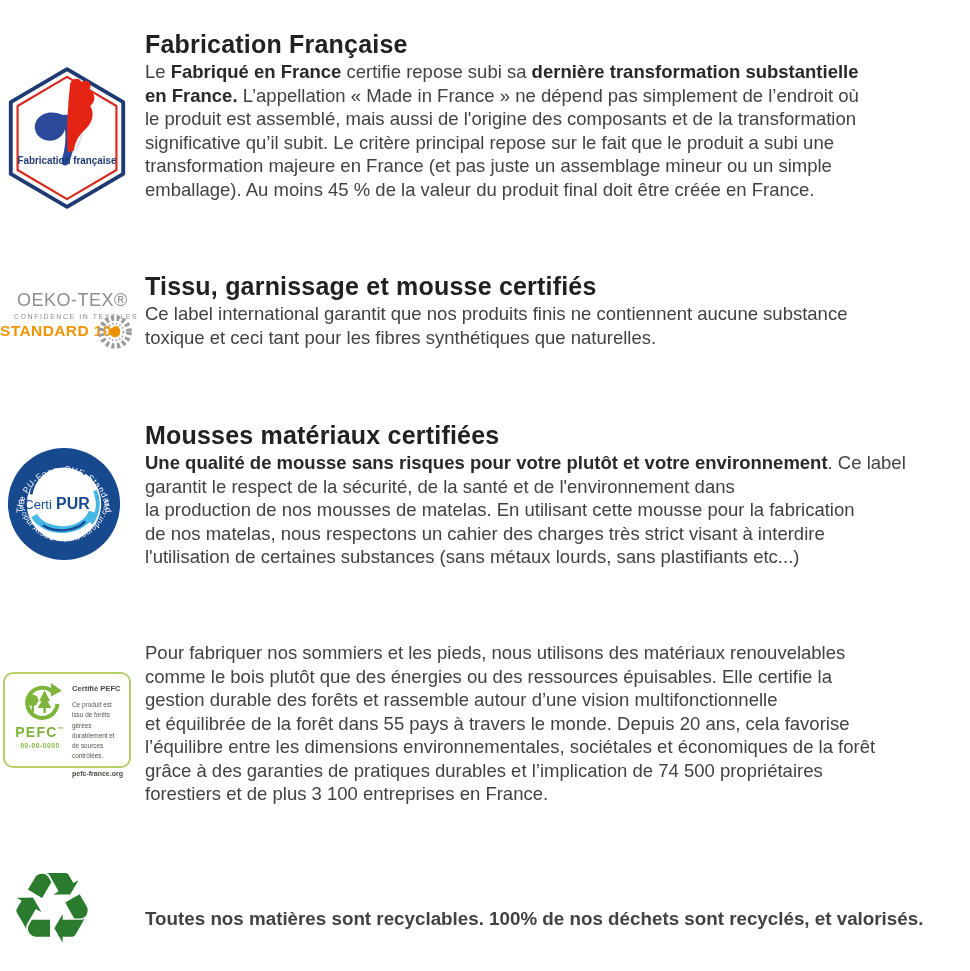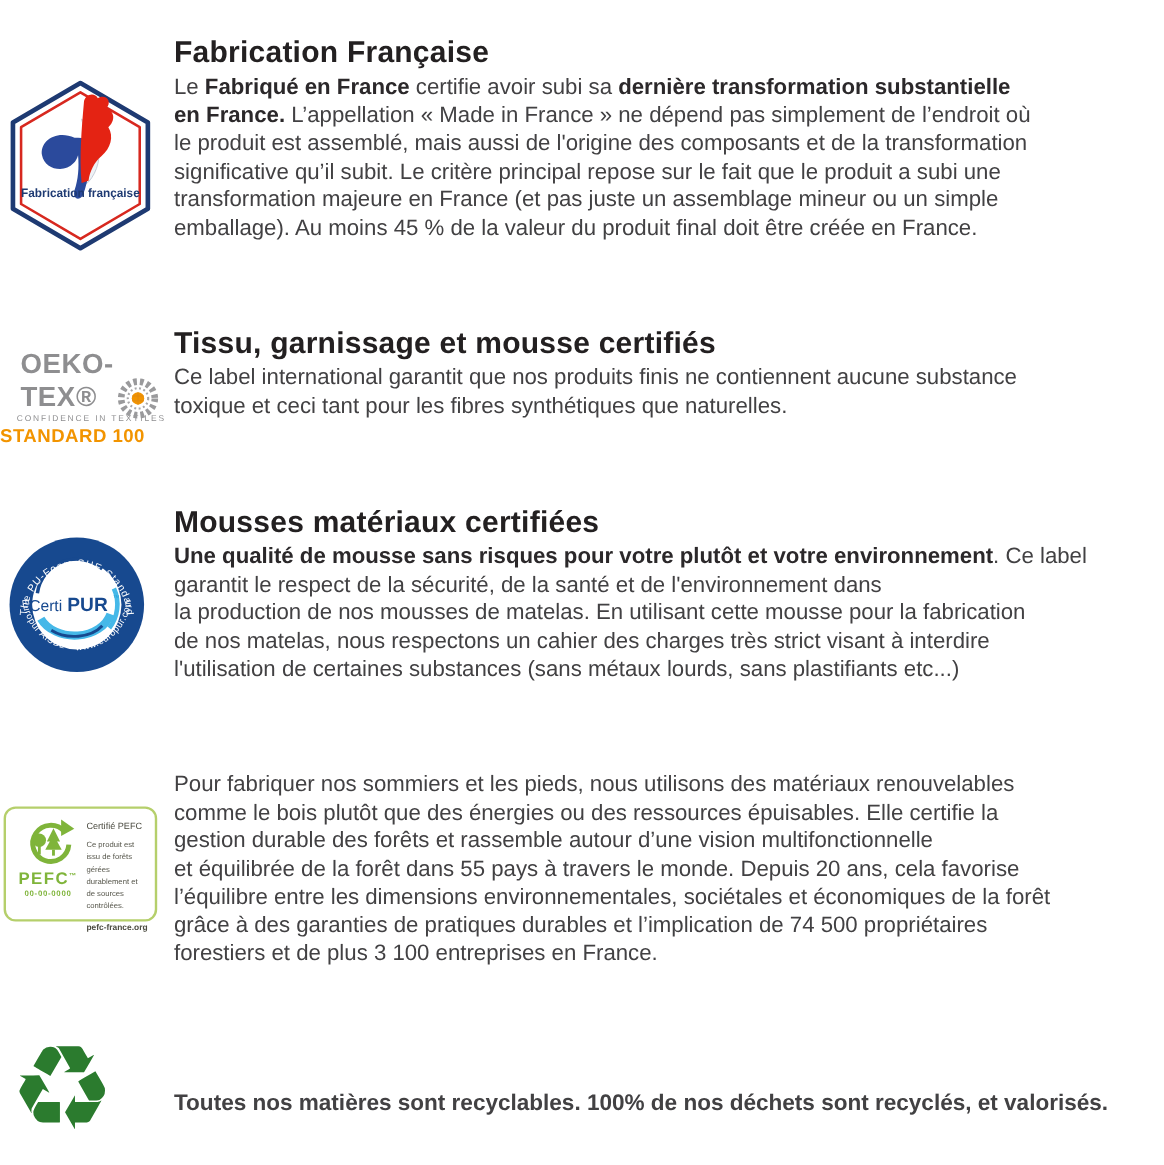--- a/index.html
+++ b/index.html
@@ -39,21 +39,21 @@
   .hex-slot{left:4px;top:36px;width:126px;height:144px;}
   .hex-slot svg{width:100%;height:100%;display:block;}
   .hex-outer{fill:#ffffff;stroke:var(--navy);stroke-width:4;stroke-linejoin:round;}
   .hex-inner{fill:none;stroke:var(--hex-red);stroke-width:2.2;stroke-linejoin:round;}
   .rooster-white{fill:#eef1f5;stroke:#c2c9d4;stroke-width:.8;}
   .rooster-blue{fill:var(--rooster-blue);}
   .rooster-red{fill:var(--rooster-red);}
   .hex-caption{font-family:"Liberation Sans",sans-serif;font-size:10.5px;font-weight:bold;fill:var(--navy);}
 
   .oeko-slot{left:0;top:18px;width:140px;height:70px;}
-  .oeko-brand{font-size:23px;font-weight:bold;color:var(--oeko-gray);letter-spacing:.5px;margin-left:17px;}
+  .oeko-brand{font-size:18px;font-weight:normal;color:var(--oeko-gray);letter-spacing:.5px;margin-left:17px;}
   .oeko-tag{font-size:7px;color:var(--oeko-gray);letter-spacing:1.55px;margin-left:14px;margin-top:2px;}
   .oeko-std{font-size:15.5px;font-weight:bold;color:var(--oeko-orange);letter-spacing:.4px;margin-top:2px;}
   .oeko-flower{position:absolute;left:97px;top:24px;width:36px;height:36px;}
 
   .certipur-slot{left:6px;top:25px;width:116px;height:116px;}
   .certipur-slot svg{width:100%;height:100%;display:block;}
   .cp-ring{fill:var(--certipur-navy);}
   .cp-core{fill:#ffffff;}
   .cp-arc-text{font-family:"Liberation Sans",sans-serif;fill:#ffffff;}
   .cp-name{font-family:"Liberation Sans",sans-serif;fill:var(--certipur-navy);}
@@ -63,21 +63,21 @@
     box-sizing:border-box;width:128px;height:96px;background:#fff;
     border:2px solid var(--pefc-border);border-radius:10px;
     padding:8px 6px 6px 7px;display:flex;
   }
   .pefc-left{width:56px;display:flex;flex-direction:column;align-items:center;}
   .pefc-logo{width:46px;height:42px;}
   .pefc-acronym{font-size:14px;font-weight:bold;color:var(--pefc-green);letter-spacing:1.2px;line-height:1;margin-top:1px;}
   .pefc-acronym sup{font-size:6px;font-weight:bold;}
   .pefc-license{font-size:6.5px;color:var(--pefc-green);letter-spacing:.6px;margin-top:3px;font-weight:bold;}
   .pefc-right{flex:1;padding-left:4px;padding-top:2px;}
-  .pefc-heading{font-size:7.6px;font-weight:normal;color:var(--pefc-text);}
+  .pefc-heading{font-size:7.6px;font-weight:bold;color:var(--pefc-text);}
   .pefc-desc{font-size:6.4px;color:#55554a;margin-top:7px;line-height:1.6;}
   .pefc-url{font-size:7px;font-weight:bold;color:var(--pefc-text);margin-top:8px;}
 
   .recycle-slot{left:8px;top:-6px;width:110px;height:110px;}
   .recycle-glyph{
     font-family:"DejaVu Sans", sans-serif;font-size:98px;line-height:104px;
     color:var(--recycle-green);display:block;
   }
 </style>
 </head>
@@ -90,21 +90,21 @@
       <polygon class="hex-inner" points="65,11 116,41 116,107 65,137 14,41" visibility="hidden"></polygon>
       <polygon class="hex-inner" points="65,11 116,41 116,107 65,137 14,107 14,41"></polygon>
       <path class="rooster-white" d="M66 34 c5 16 5 34 0 48 c-2 7 2 10 6 6 c8 -9 11 -22 8 -35 c-3 -8 -8 -14 -14 -19 z"></path>
       <path class="rooster-blue" d="M60 50 c-16 -7 -30 3 -28 15 c2 12 19 16 27 7 c2 -2 3 -4 4 -7 c1 11 0 21 -3 30 c-2 7 3 10 7 5 c6 -15 7 -32 5 -49 c-4 -1 -8 -1 -12 -1 z"></path>
       <path class="rooster-red" d="M68 20 c0 -7 9 -10 12 -4 c7 -4 13 3 7 9 c8 2 8 11 2 16 c5 8 2 18 -6 25 c-6 5 -10 13 -11 21 l-6 2 c-2 -23 0 -46 2 -69 z"></path>
       <text class="hex-caption" x="65" y="101" text-anchor="middle" textLength="102" lengthAdjust="spacingAndGlyphs">Fabrication française</text>
     </svg>
   </div>
   <div class="text-col">
     <h2 class="section-title">Fabrication Française</h2>
-    <p class="section-body"><span>Le </span><b>Fabriqué en France</b><span> certifie avoir subi sa </span><b>dernière transformation substantielle
+    <p class="section-body"><span>Le </span><b>Fabriqué en France</b><span> certifie repose subi sa </span><b>dernière transformation substantielle
 en France.</b><span> L’appellation « Made in France » ne dépend pas simplement de l’endroit où
 le produit est assemblé, mais aussi de l'origine des composants et de la transformation
 significative qu’il subit. Le critère principal repose sur le fait que le produit a subi une
 transformation majeure en France (et pas juste un assemblage mineur ou un simple
 emballage). Au moins 45 % de la valeur du produit final doit être créée en France.</span></p>
   </div>
 </section>
 
 <section class="cert-section s2">
   <div class="logo-slot oeko-slot">

